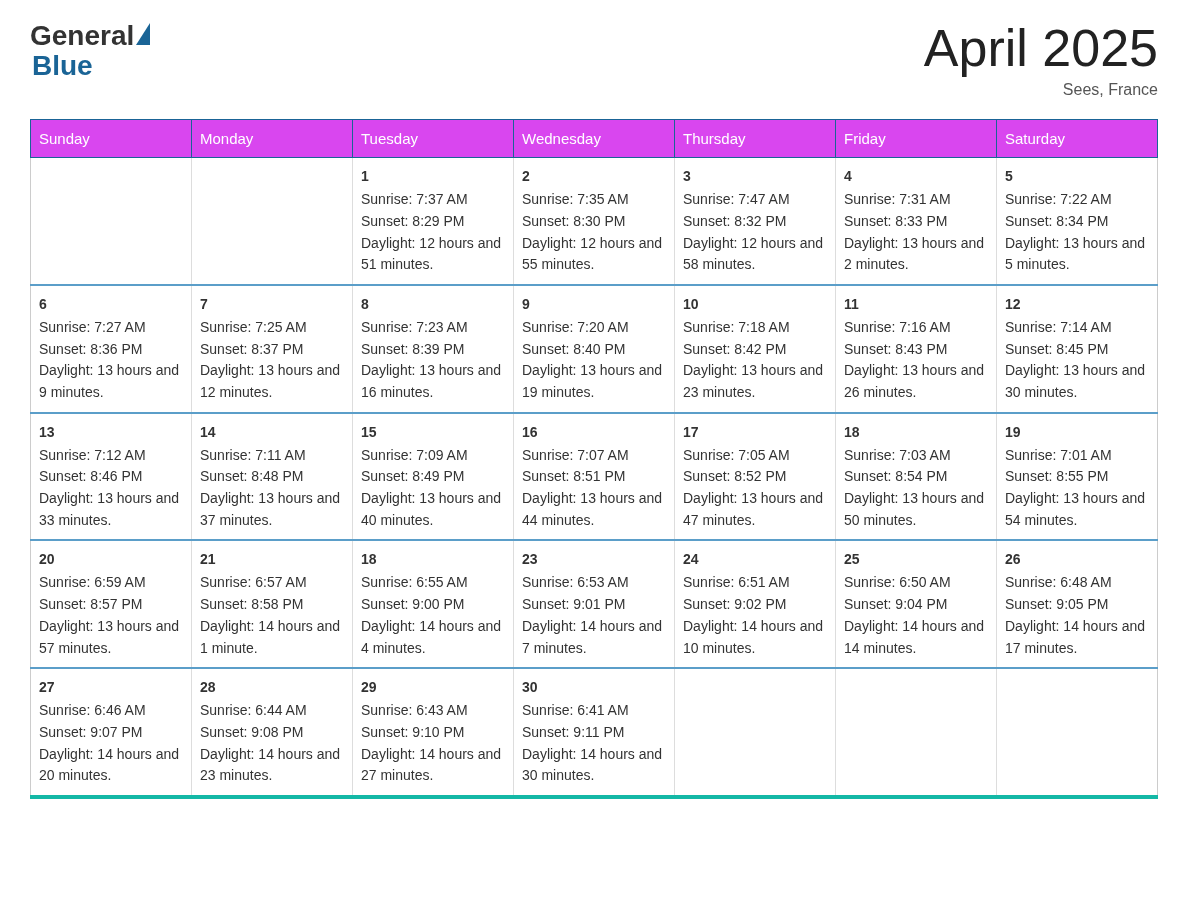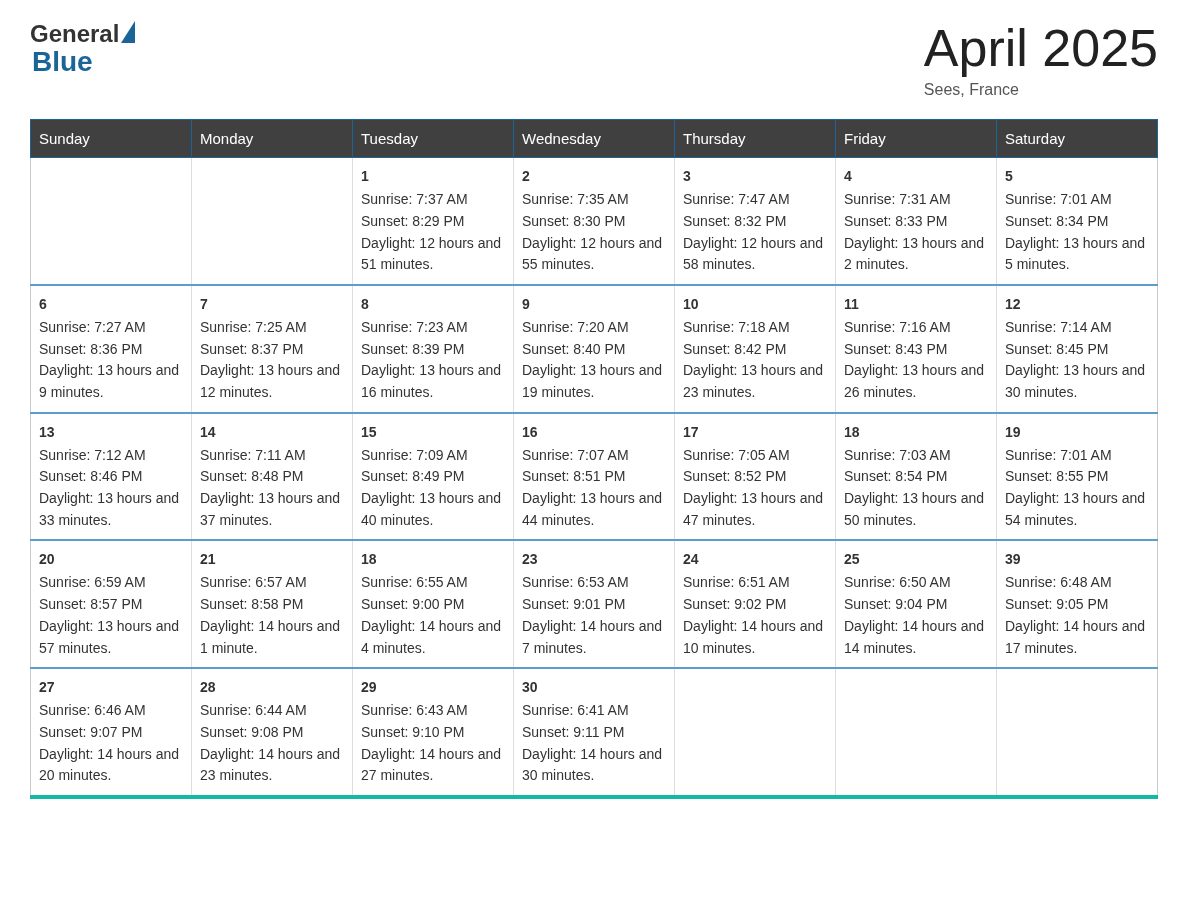--- a/index.html
+++ b/index.html
@@ -20,21 +20,21 @@
     .logo {
       display: flex;
       flex-direction: column;
       align-items: flex-start;
     }
     .logo-text {
       display: flex;
       align-items: center;
     }
     .logo-general {
-      font-size: 24px;
+      font-size: 28px;
       font-weight: bold;
       color: #333;
     }
     .logo-triangle {
       width: 0;
       height: 0;
       border-left: 14px solid transparent;
       border-right: 0px solid transparent;
       border-bottom: 22px solid #1a6496;
       margin-left: 2px;
@@ -45,40 +45,40 @@
       font-weight: bold;
       color: #1a6496;
       margin-top: -2px;
       margin-left: 2px;
     }
     .logo-line {
       display: flex;
       align-items: flex-start;
     }
     .title-block {
-      text-align: left;
+      text-align: right;
     }
     .month-year {
       font-size: 52px;
       font-weight: normal;
       color: #222;
       line-height: 1.1;
     }
     .location {
       font-size: 16px;
       color: #555;
       margin-top: 4px;
     }
     table {
       width: 100%;
       border-collapse: collapse;
       table-layout: fixed;
     }
     thead tr {
-      background-color: #404040;
+      background-color: #d946ef;
       color: #fff;
     }
     thead th {
       padding: 10px 8px;
       font-size: 15px;
       font-weight: normal;
       text-align: left;
       border: 1px solid #1a6496;
     }
     tbody tr {
@@ -172,21 +172,21 @@
         </td>
         <td>
           <span class="day-number">4</span>
           <div class="day-info">Sunrise: 7:31 AM
 Sunset: 8:33 PM
 Daylight: 13 hours
 and 2 minutes.</div>
         </td>
         <td>
           <span class="day-number">5</span>
-          <div class="day-info">Sunrise: 7:01 AM
+          <div class="day-info">Sunrise: 7:22 AM
 Sunset: 8:34 PM
 Daylight: 13 hours
 and 5 minutes.</div>
         </td>
       </tr>
       <tr>
         <td>
           <span class="day-number">6</span>
           <div class="day-info">Sunrise: 7:27 AM
 Sunset: 8:36 PM
@@ -324,21 +324,21 @@
 and 10 minutes.</div>
         </td>
         <td>
           <span class="day-number">25</span>
           <div class="day-info">Sunrise: 6:50 AM
 Sunset: 9:04 PM
 Daylight: 14 hours
 and 14 minutes.</div>
         </td>
         <td>
-          <span class="day-number">39</span>
+          <span class="day-number">26</span>
           <div class="day-info">Sunrise: 6:48 AM
 Sunset: 9:05 PM
 Daylight: 14 hours
 and 17 minutes.</div>
         </td>
       </tr>
       <tr>
         <td>
           <span class="day-number">27</span>
           <div class="day-info">Sunrise: 6:46 AM

